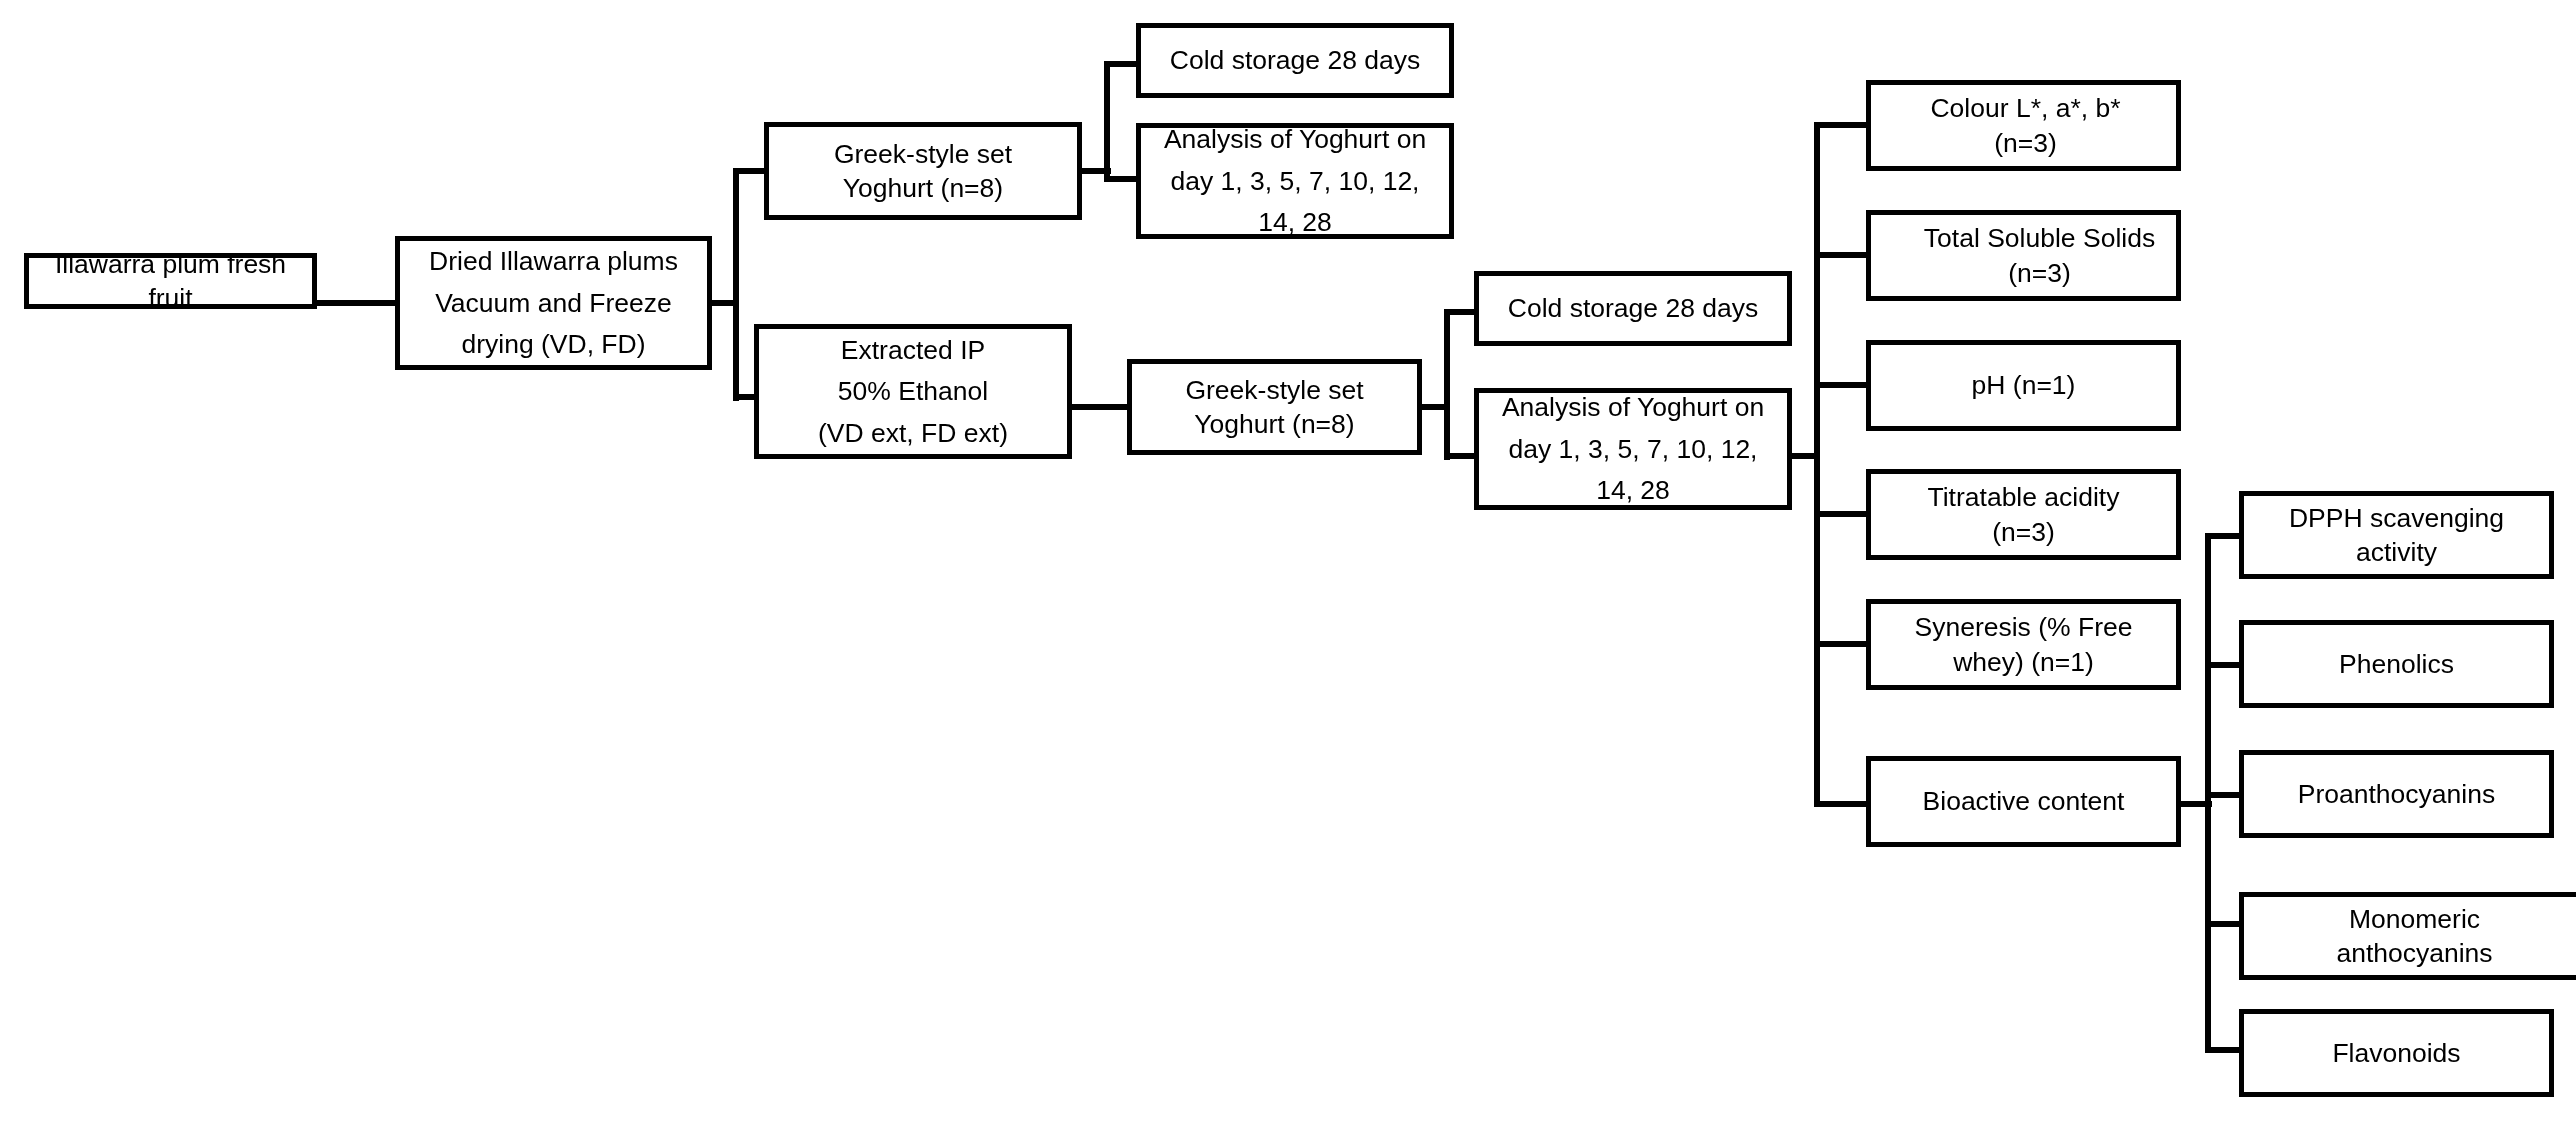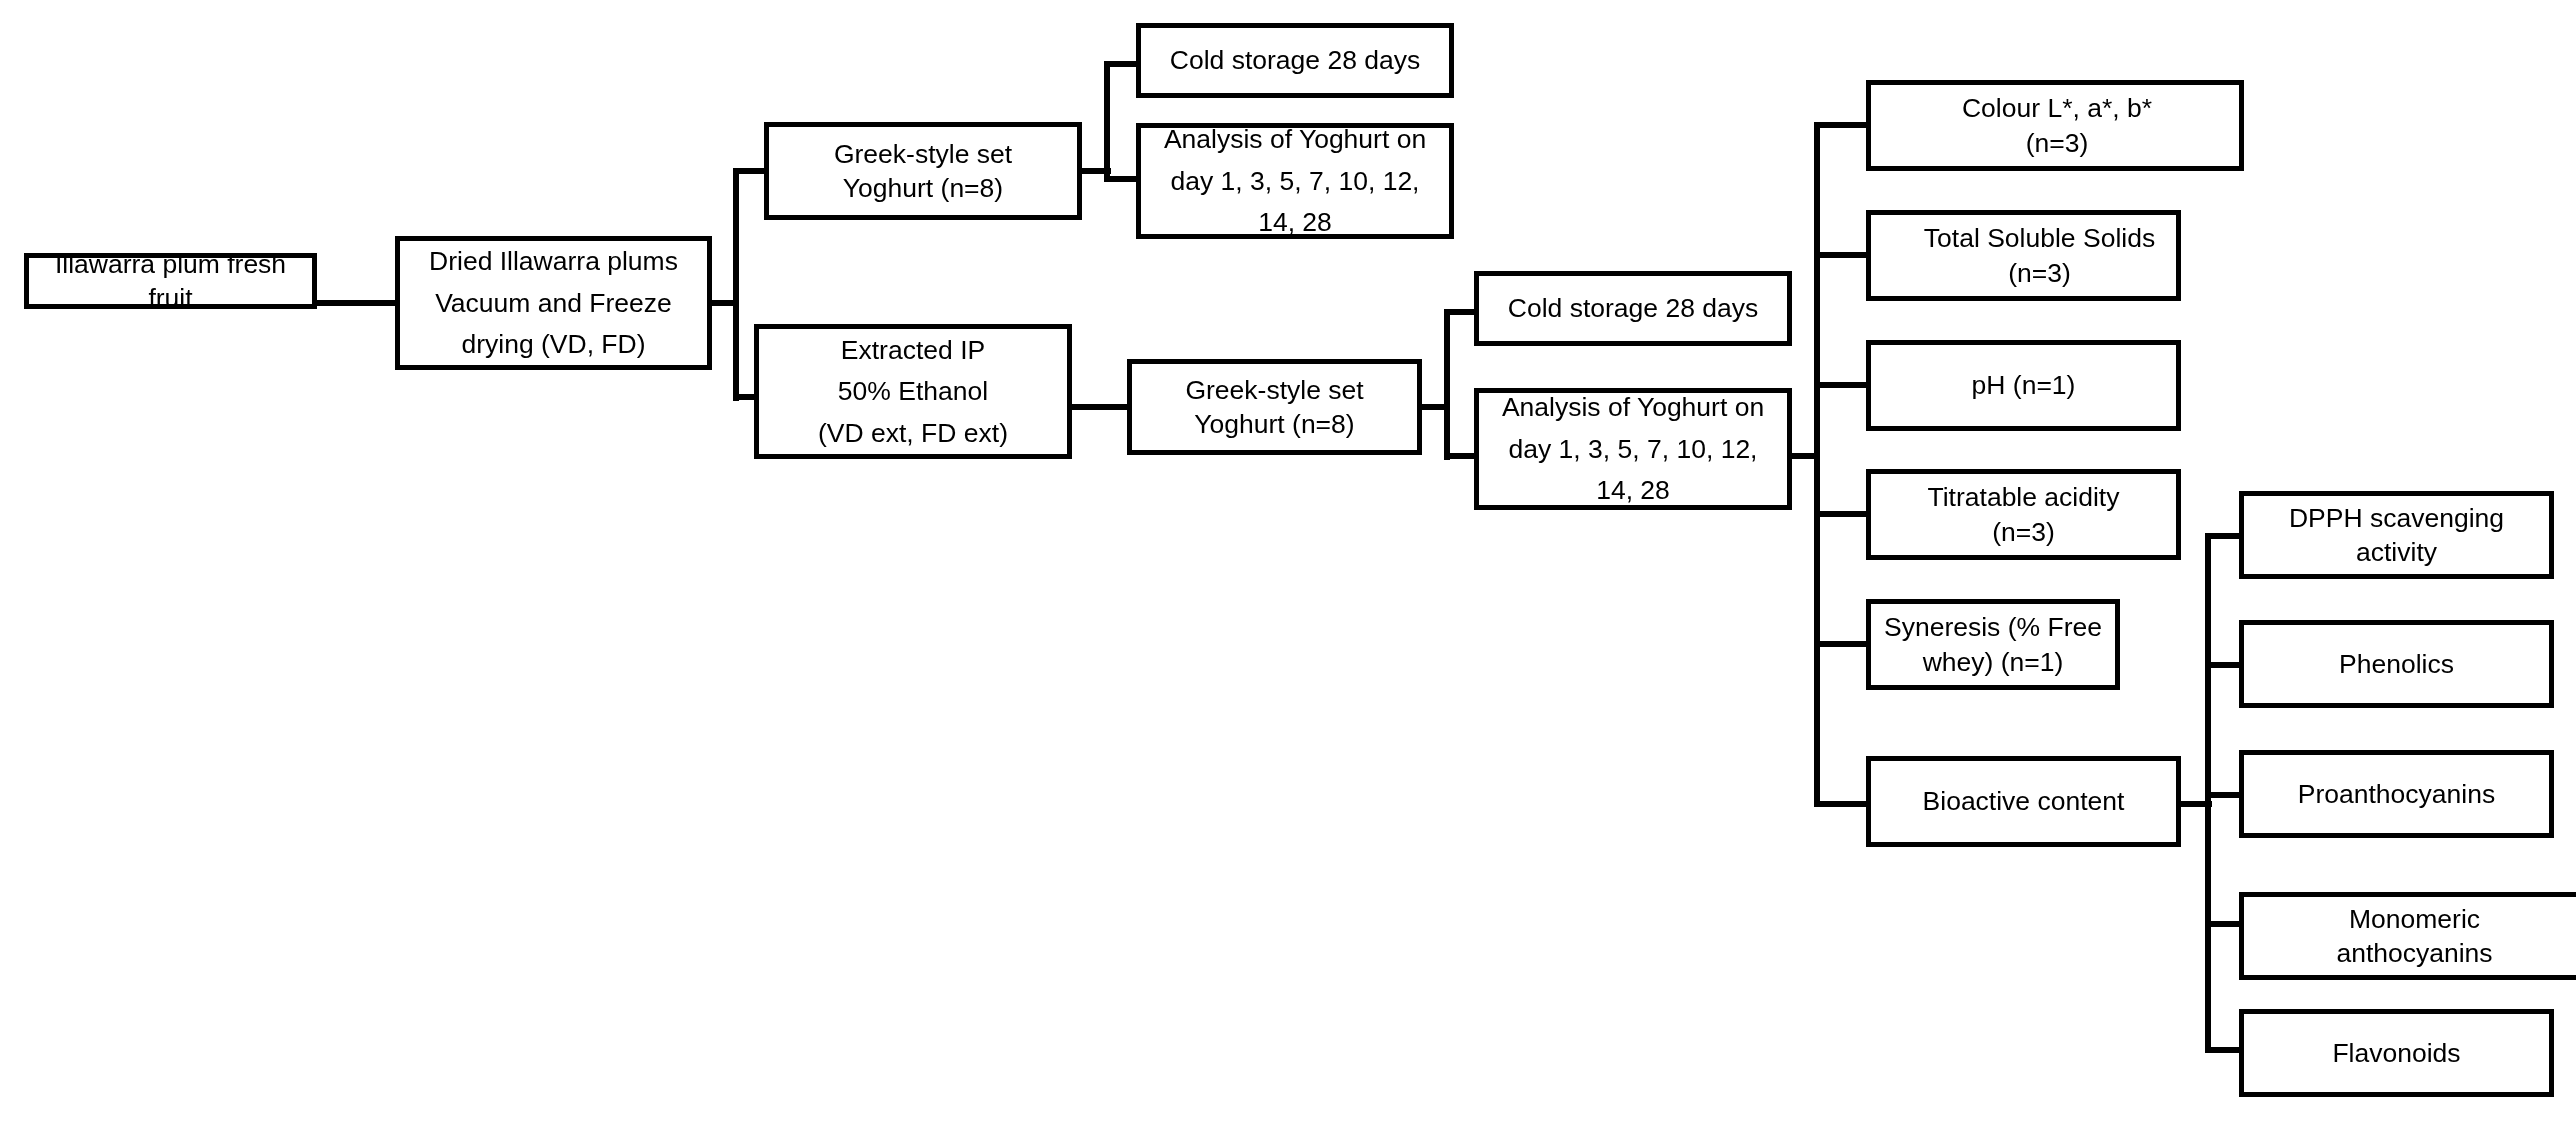--- a/index.html
+++ b/index.html
@@ -132,21 +132,21 @@
         <span>Cold storage 28 days</span>
       </span>
     </div>
     <div class="node spaced" style="left: 1474px; top: 388px; width: 318px; height: 122px;">
       <span class="lines">
         <span>Analysis of Yoghurt on</span>
         <span>day 1, 3, 5, 7, 10, 12,</span>
         <span>14, 28</span>
       </span>
     </div>
-    <div class="node" style="left: 1866px; top: 80px; width: 378px; height: 91px; padding-left: 12px;">
+    <div class="node" style="left: 1866px; top: 80px; width: 315px; height: 91px; padding-left: 12px;">
       <span class="lines">
         <span>Colour L*, a*, b*</span>
         <span>(n=3)</span>
       </span>
     </div>
     <div class="node" style="left: 1866px; top: 210px; width: 315px; height: 91px; padding-left: 40px;">
       <span class="lines">
         <span>Total Soluble Solids</span>
         <span>(n=3)</span>
       </span>
@@ -155,21 +155,21 @@
       <span class="lines">
         <span>pH (n=1)</span>
       </span>
     </div>
     <div class="node" style="left: 1866px; top: 469px; width: 315px; height: 91px;">
       <span class="lines">
         <span>Titratable acidity</span>
         <span>(n=3)</span>
       </span>
     </div>
-    <div class="node" style="left: 1866px; top: 599px; width: 254px; height: 91px;">
+    <div class="node" style="left: 1866px; top: 599px; width: 315px; height: 91px;">
       <span class="lines">
         <span>Syneresis (% Free</span>
         <span>whey) (n=1)</span>
       </span>
     </div>
     <div class="node" style="left: 1866px; top: 756px; width: 315px; height: 91px;">
       <span class="lines">
         <span>Bioactive content</span>
       </span>
     </div>

